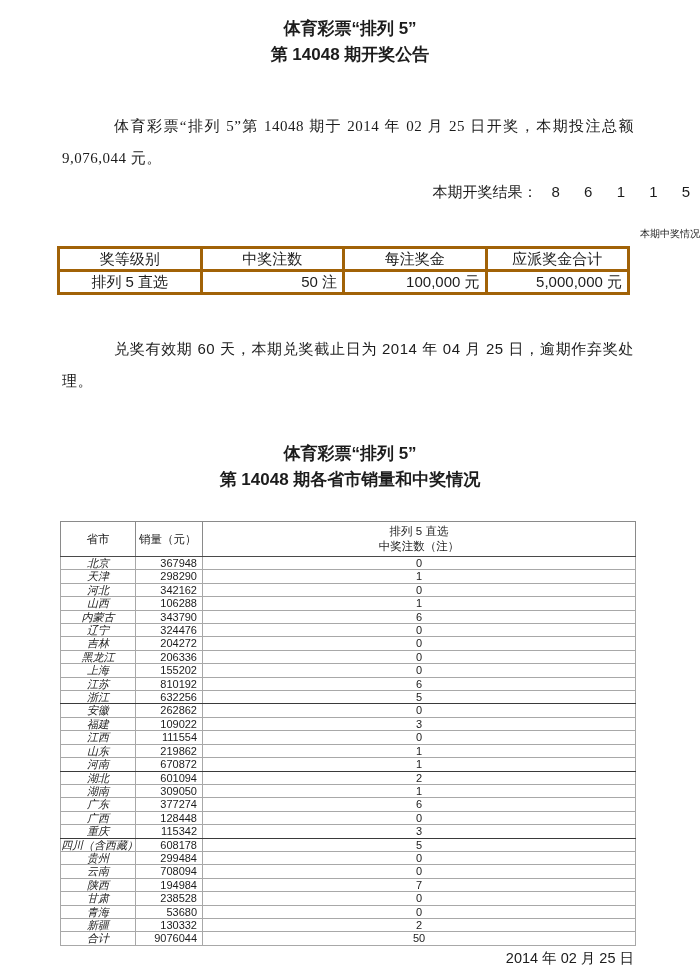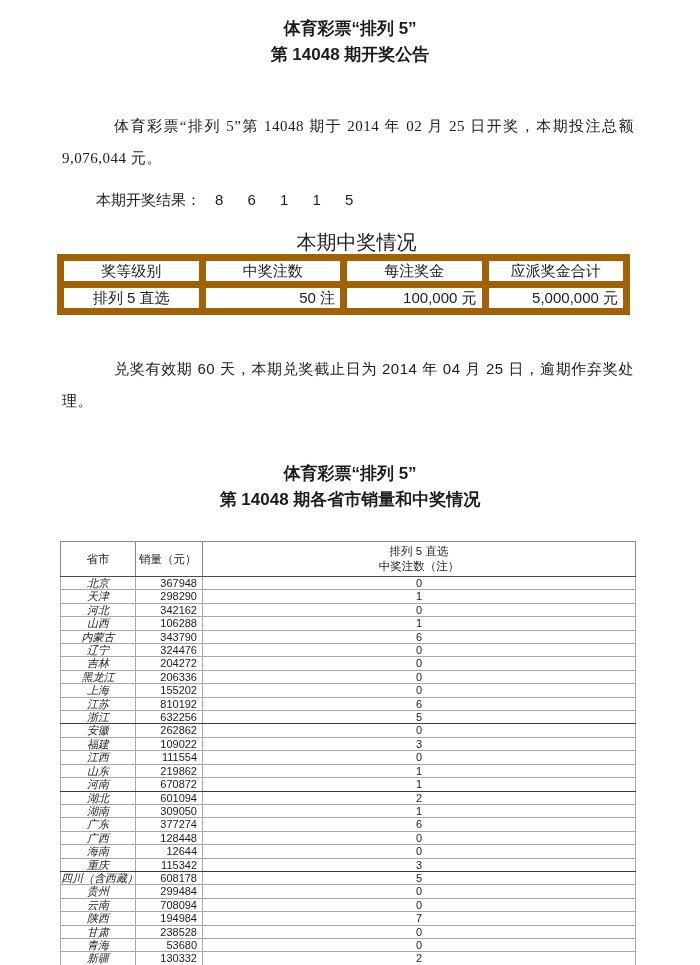--- a/index.html
+++ b/index.html
@@ -16,31 +16,31 @@
   .title-block-2{margin-top:44px;}
 
   
   .para{
     margin:0 66px 0 62px;font-size:15px;line-height:32px;
     text-indent:52px;text-align:justify;letter-spacing:.5px;
   }
   .para-intro{margin-top:42px;font-family:Liberation Serif, serif;}
   .para-redeem{margin-top:38px;}
 
-  .result-line{margin:16px 0 0 96px;font-size:15px;line-height:20px;}
+  .result-line{margin:8px 0 0 96px;font-size:15px;line-height:20px;text-align:right;}
   .result-digits{margin-left:14px;letter-spacing:10px;font-size:15px;}
 
   
-  .tbl-title{ text-align:center;font-size:20px;margin-top:22px;line-height:20px;margin-left:13px; }
+  .tbl-title{ text-align:right;font-size:10px;margin-top:22px;line-height:20px;margin-left:13px; }
   table.prize{
     border-collapse:collapse;margin:2px 0 0 57px;width:573px;
     font-size:15px;table-layout:fixed;border:2px solid #2e2e2e;
   }
   table.prize th, table.prize td{
-    border:7px solid #a16207;height:20px;padding:0 5px;
+    border:3px solid #a16207;height:20px;padding:0 5px;
     font-weight:normal;white-space:nowrap;
   }
   table.prize th{text-align:center;}
   table.prize td.c-center{text-align:center;}
   table.prize td.c-right{text-align:right;}
 
   
   table.prov{
     border-collapse:collapse;margin:28px 0 0 60px;width:575px;
     font-size:11px;table-layout:fixed;border:1.5px solid #6e6e6e;padding-left:28px;
@@ -221,25 +221,20 @@
         <tr>
           <td class="c-prov">广东</td>
           <td class="c-sales">377274</td>
           <td class="c-wins">6</td>
         </tr>
         <tr>
           <td class="c-prov">广西</td>
           <td class="c-sales">128448</td>
           <td class="c-wins">0</td>
         </tr>
-        <tr>
-          <td class="c-prov">海南</td>
-          <td class="c-sales">12644</td>
-          <td class="c-wins">0</td>
-        </tr>
         <tr class="group-end">
           <td class="c-prov">重庆</td>
           <td class="c-sales">115342</td>
           <td class="c-wins">3</td>
         </tr>
         <tr>
           <td class="c-prov">四川（含西藏）</td>
           <td class="c-sales">608178</td>
           <td class="c-wins">5</td>
         </tr>

